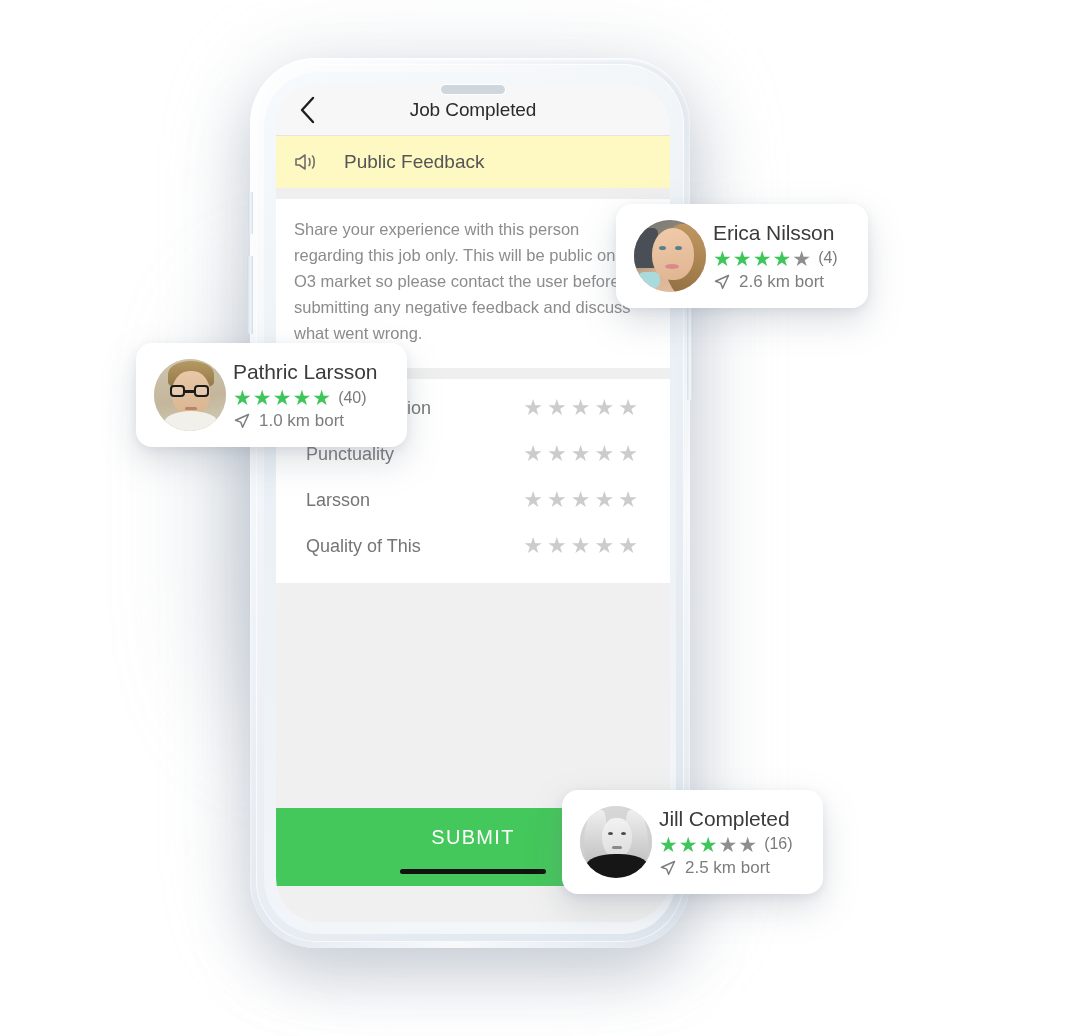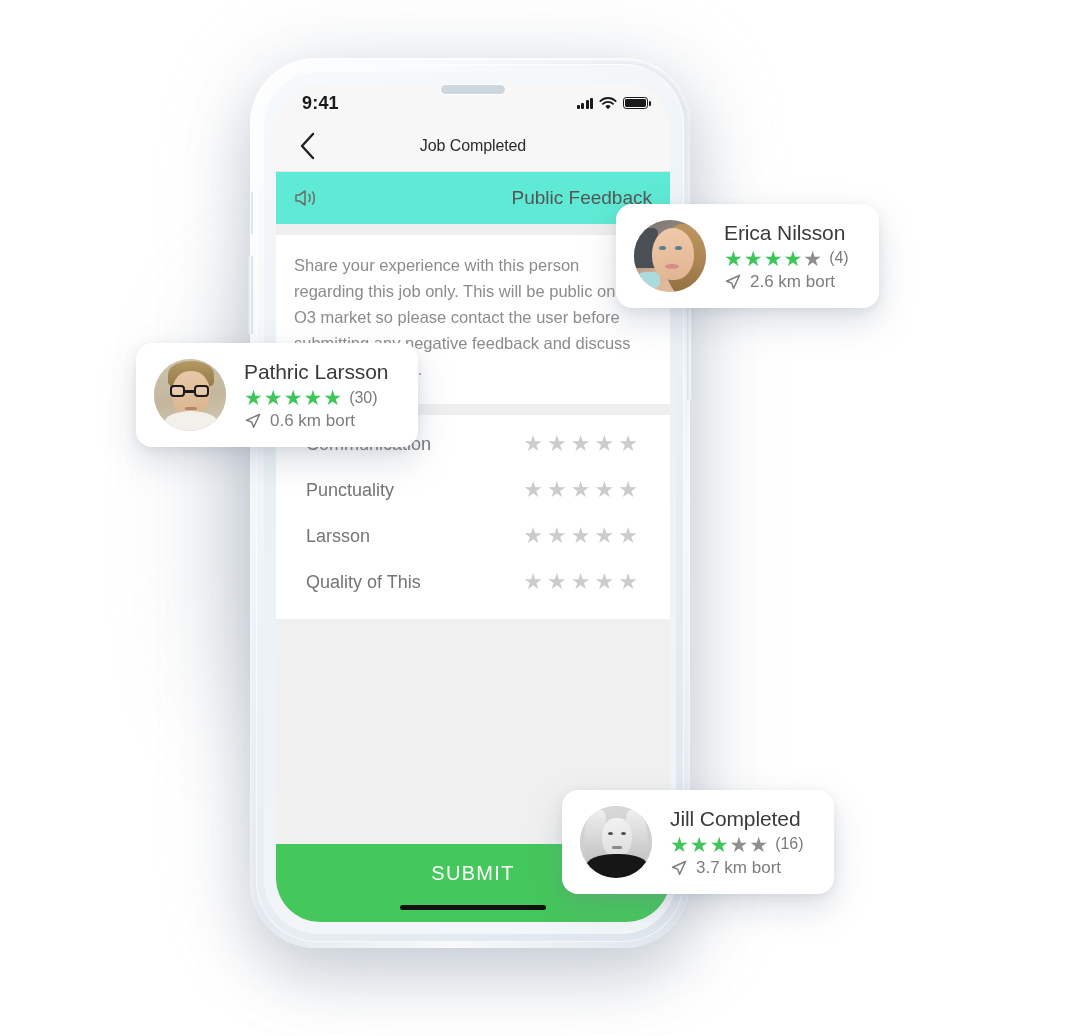--- a/index.html
+++ b/index.html
@@ -173,38 +173,37 @@
   .back-btn {
     position: absolute;
     left: 14px;
     width: 34px; height: 34px;
     display: flex; align-items: center; justify-content: center;
     cursor: pointer;
   }
   .nav-title {
     width: 100%;
     text-align: center;
-    font-size: 16px;
+    font-size: 19px;
     color: #2b2b2b;
     letter-spacing: -.1px;
   }
 
   
   .content { background: #f0f0f0; height: 750px; position: relative; }
 
   .card { background: #ffffff; }
 
   .section-head {
     height: 52px;
     display: flex;
     align-items: center;
-    gap: 9px;
+    gap: 28px;
     padding: 0 18px;
-    background: #5eead4;
-    justify-content: space-between;
+    background: #fef9c3;
   }
   .section-head-label {
     font-size: 19px;
     color: #555555;
   }
 
   .divider-band { height: 11px; background: #efefef; }
 
   .desc {
     padding: 17px 18px 22px 18px;
@@ -260,21 +259,21 @@
     background: #111111;
   }
 
   
   .pcard {
     position: absolute;
     background: #ffffff;
     border-radius: 16px;
     display: flex;
     align-items: center;
-    gap: 18px;
+    gap: 7px;
     padding: 16px 30px 16px 18px;
     box-shadow: 0 14px 34px rgba(120,132,148,.26), 0 3px 10px rgba(120,132,148,.14);
     z-index: 60;
   }
   .pcard .avatar {
     width: 72px; height: 72px;
     border-radius: 50%;
     overflow: hidden;
     flex: 0 0 72px;
     position: relative;
@@ -361,39 +360,20 @@
 
   <div class="btn-side btn-mute"></div>
   <div class="btn-side btn-volup"></div>
   <div class="btn-side btn-voldn"></div>
   <div class="btn-side btn-power"></div>
 
   <div class="speaker"></div>
 
   <div class="screen">
 
-    <div class="statusbar">
-      <div class="clock">9:41</div>
-      <div class="status-icons">
-        <span class="sig">
-            <i></i>
-            <i></i>
-            <i></i>
-            <i></i>
-          </span>
-        <svg width="18" height="13" viewBox="0 0 18 13">
-          <path d="M9 12.2 6.3 9.3a3.9 3.9 0 0 1 5.4 0L9 12.2z" fill="#1a1a1a"></path>
-          <path d="M3.9 6.9a7.4 7.4 0 0 1 10.2 0" stroke="#1a1a1a" stroke-width="1.8" fill="none" stroke-linecap="round"></path>
-          <path d="M1.3 4.1a11.1 11.1 0 0 1 15.4 0" stroke="#1a1a1a" stroke-width="1.8" fill="none" stroke-linecap="round"></path>
-        </svg>
-        <span class="batt">
-            <span></span>
-          </span>
-      </div>
-    </div>
 
     <div class="navbar">
       <div class="back-btn">
         <svg width="17" height="28" viewBox="0 0 17 28">
           <path d="M14 2 3 14l11 12" stroke="#1f1f1f" stroke-width="2.4" fill="none" stroke-linecap="round" stroke-linejoin="round"></path>
         </svg>
       </div>
       <div class="nav-title">Job Completed</div>
     </div>
 
@@ -518,27 +498,27 @@
     <div class="pinfo">
       <div class="pname">Pathric Larsson</div>
       <div class="prating">
         <span class="pstars">
           <span class="on">★</span>
             <span class="on">★</span>
             <span class="on">★</span>
             <span class="on">★</span>
             <span class="on">★</span>
         </span>
-        <span class="pcount">(30)</span>
+        <span class="pcount">(40)</span>
       </div>
       <div class="pdist">
         <svg width="18" height="18" viewBox="0 0 18 18">
           <path d="M15.5 2.5 2.5 8.2l5.2 1.9 1.9 5.2z" fill="none" stroke="#7d7d7d" stroke-width="1.5" stroke-linejoin="round"></path>
         </svg>
-        <span>0.6 km bort</span>
+        <span>1.0 km bort</span>
       </div>
     </div>
   </div>
 
   <div class="pcard" id="card-jill">
     <div class="avatar">
       <div class="face a-jill">
         <div class="hairL"></div>
           <div class="hairR2"></div>
           <div class="faceF"></div>
@@ -558,18 +538,18 @@
             <span class="on">★</span>
             <span class="off">★</span>
             <span class="off">★</span>
         </span>
         <span class="pcount">(16)</span>
       </div>
       <div class="pdist">
         <svg width="18" height="18" viewBox="0 0 18 18">
           <path d="M15.5 2.5 2.5 8.2l5.2 1.9 1.9 5.2z" fill="none" stroke="#7d7d7d" stroke-width="1.5" stroke-linejoin="round"></path>
         </svg>
-        <span>3.7 km bort</span>
+        <span>2.5 km bort</span>
       </div>
     </div>
   </div>
 
 </div>
 
 </body></html>

